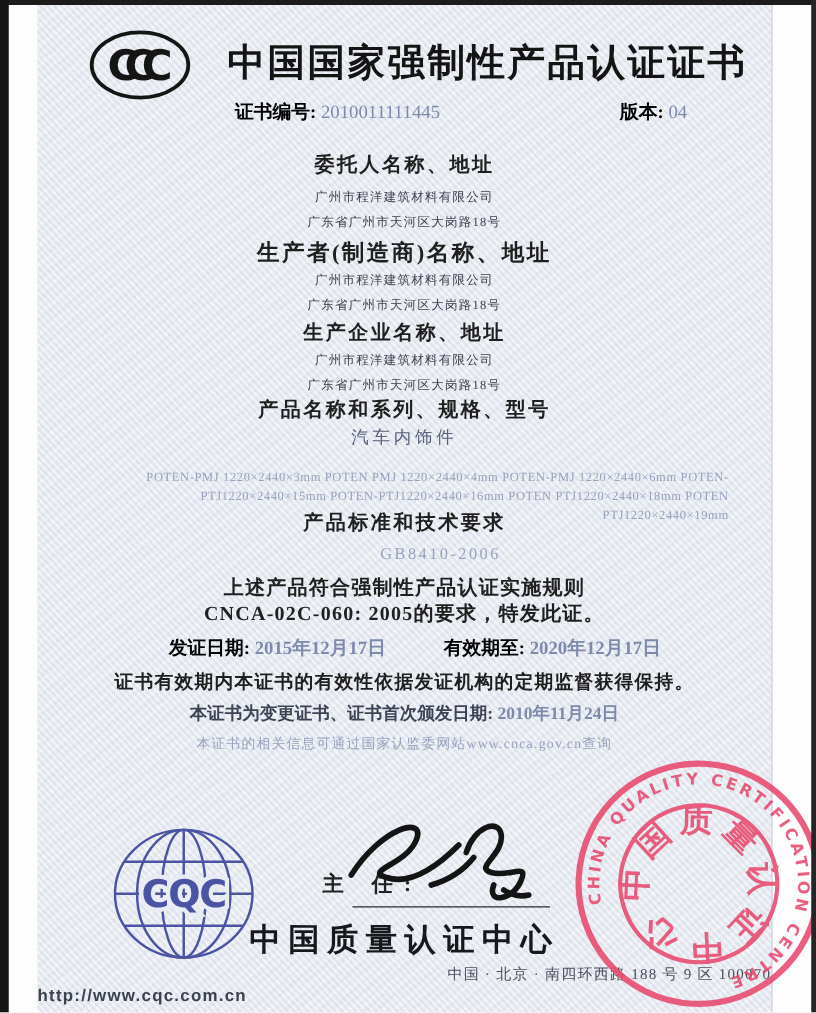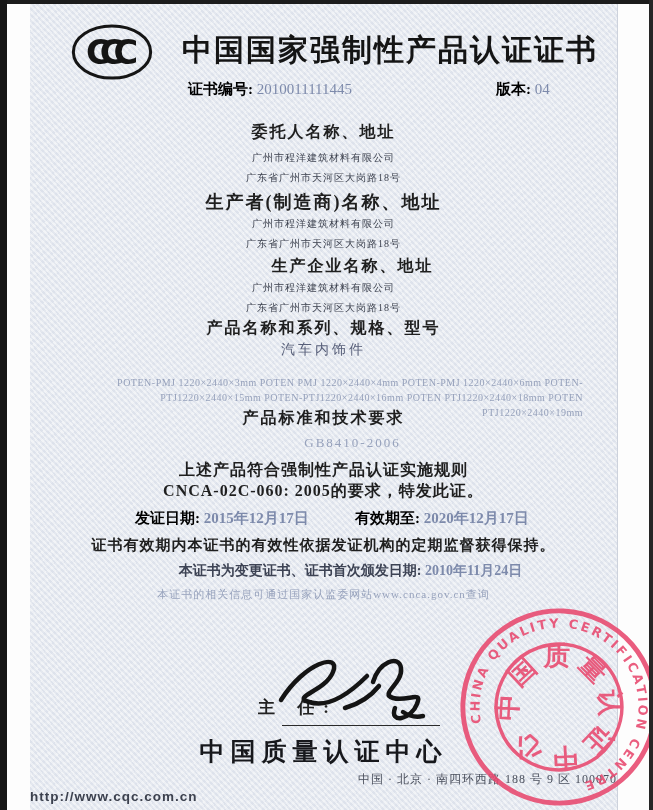--- a/index.html
+++ b/index.html
@@ -73,41 +73,55 @@
   <div class="meta-version"><span>版本: </span><span class="faint">04</span></div>
 
   <div class="abs heading" style="top:118px;font-size:16px;">委托人名称、地址</div>
   <div class="abs small" style="top:147px;">广州市程洋建筑材料有限公司</div>
   <div class="abs small" style="top:167px;">广东省广州市天河区大岗路18号</div>
 
   <div class="abs heading" style="top:186px;font-size:18px;">生产者(制造商)名称、地址</div>
   <div class="abs small" style="top:213px;">广州市程洋建筑材料有限公司</div>
   <div class="abs small" style="top:233px;">广东省广州市天河区大岗路18号</div>
 
-  <div class="abs heading" style="top:252px;font-size:16px;padding-left:29px;">生产企业名称、地址</div>
+  <div class="abs heading" style="top:252px;font-size:16px;">生产企业名称、地址</div>
   <div class="abs small" style="top:277px;">广州市程洋建筑材料有限公司</div>
   <div class="abs small" style="top:297px;">广东省广州市天河区大岗路18号</div>
 
   <div class="abs heading" style="top:314px;font-size:16px;">产品名称和系列、规格、型号</div>
   <div class="abs" style="top:337px;font-size:14px;letter-spacing:3px;color:#59607a;">汽车内饰件</div>
   <div class="models">POTEN-PMJ 1220×2440×3mm POTEN PMJ 1220×2440×4mm POTEN-PMJ 1220×2440×6mm POTEN-PTJ1220×2440×15mm POTEN-PTJ1220×2440×16mm POTEN PTJ1220×2440×18mm POTEN PTJ1220×2440×19mm</div>
 
   <div class="abs heading" style="top:404px;font-size:16px;">产品标准和技术要求</div>
   <div class="abs faint2" style="top:431px;font-size:13px;letter-spacing:2px;padding-left:29px;">GB8410-2006</div>
 
   <div class="abs heading" style="top:456px;font-size:16px;letter-spacing:1px;">上述产品符合强制性产品认证实施规则</div>
   <div class="abs heading" style="top:477px;font-size:16px;letter-spacing:1px;">CNCA-02C-060: 2005的要求，特发此证。</div>
 
   <div style="position:absolute;left:105px;top:505px;font-size:15px;font-weight:700;"><span>发证日期: </span><span class="faint">2015年12月17日</span></div>
   <div style="position:absolute;left:325px;top:505px;font-size:15px;font-weight:700;"><span>有效期至: </span><span class="faint">2020年12月17日</span></div>
 
   <div class="abs heading" style="top:532px;font-size:15px;letter-spacing:1px;">证书有效期内本证书的有效性依据发证机构的定期监督获得保持。</div>
-  <div class="abs" style="top:558px;font-size:14px;font-weight:700;color:#3d4354;padding-left:27px;"><span>本证书为变更证书、证书首次颁发日期: </span><span class="faint">2010年11月24日</span></div>
+  <div class="abs" style="top:558px;font-size:14px;font-weight:700;color:#3d4354;"><span>本证书为变更证书、证书首次颁发日期: </span><span class="faint">2010年11月24日</span></div>
   <div class="abs faint2" style="top:583px;font-size:11px;letter-spacing:1px;">本证书的相关信息可通过国家认监委网站www.cnca.gov.cn查询</div>
 
+  <div class="cqc-logo">
+    <svg width="118" height="112" viewBox="0 0 120 114">
+      <g fill="none" stroke="#4b54a3" stroke-width="2">
+        <ellipse cx="60" cy="57" rx="56" ry="52"></ellipse>
+        <ellipse cx="60" cy="57" rx="38" ry="52"></ellipse>
+        <ellipse cx="60" cy="57" rx="18" ry="52"></ellipse>
+        <line x1="60" y1="5" x2="60" y2="109"></line>
+        <line x1="12" y1="31" x2="108" y2="31"></line>
+        <line x1="4" y1="57" x2="116" y2="57"></line>
+        <line x1="12" y1="83" x2="108" y2="83"></line>
+      </g>
+      <text x="60" y="68" text-anchor="middle" font-family="DejaVu Sans, sans-serif" font-size="31" font-weight="900" letter-spacing="-1" fill="#4b54a3" stroke="#e9ecf2" stroke-width="7" paint-order="stroke">CQC</text>
+    </svg>
+  </div>
 
   <div class="director">主 任:</div>
   <div class="signature">
     <svg width="165" height="80" viewBox="0 0 165 80">
       <g fill="none" stroke="#141414" stroke-width="4.5" stroke-linecap="round">
         <path d="M6,54 C30,16 66,6 58,26 C50,46 16,50 34,56 C58,64 84,38 92,30"></path>
         <path d="M70,62 C84,58 96,50 104,40"></path>
         <path d="M98,36 C104,16 124,8 126,22 C128,38 104,48 118,52 C132,56 148,44 142,58 C136,74 114,78 120,62"></path>
         <path d="M128,66 C134,70 140,72 148,70"></path>
       </g>

